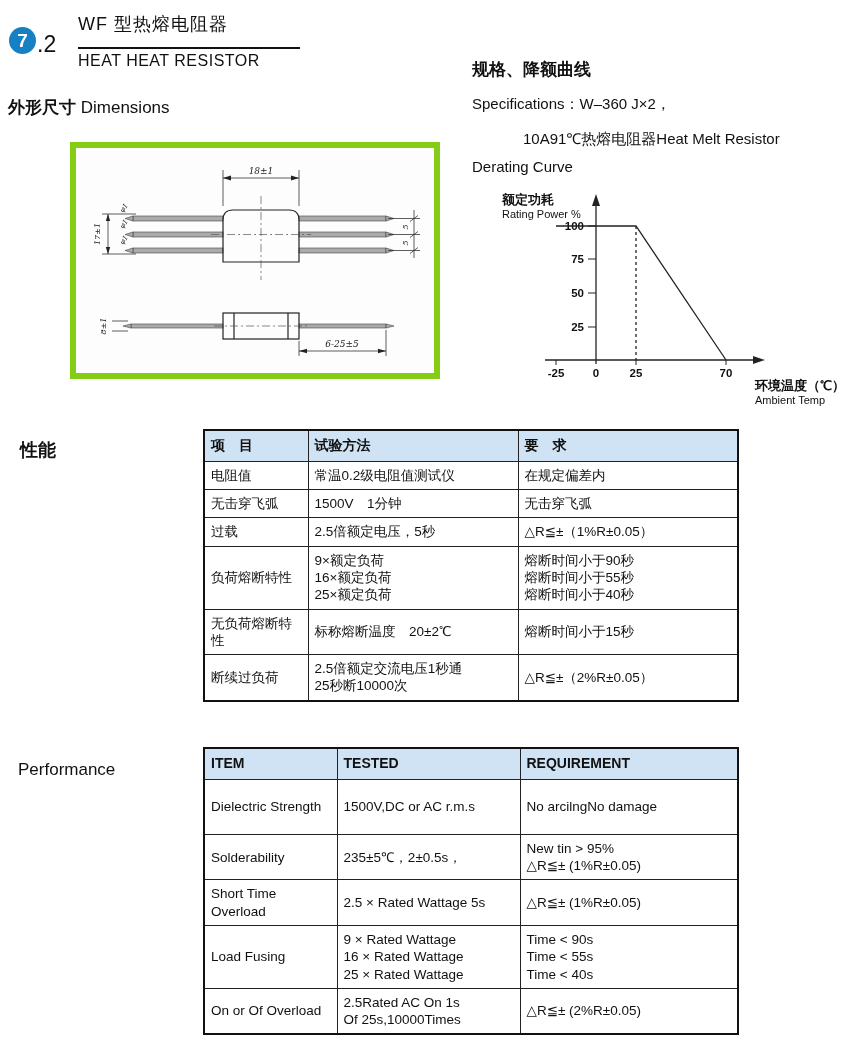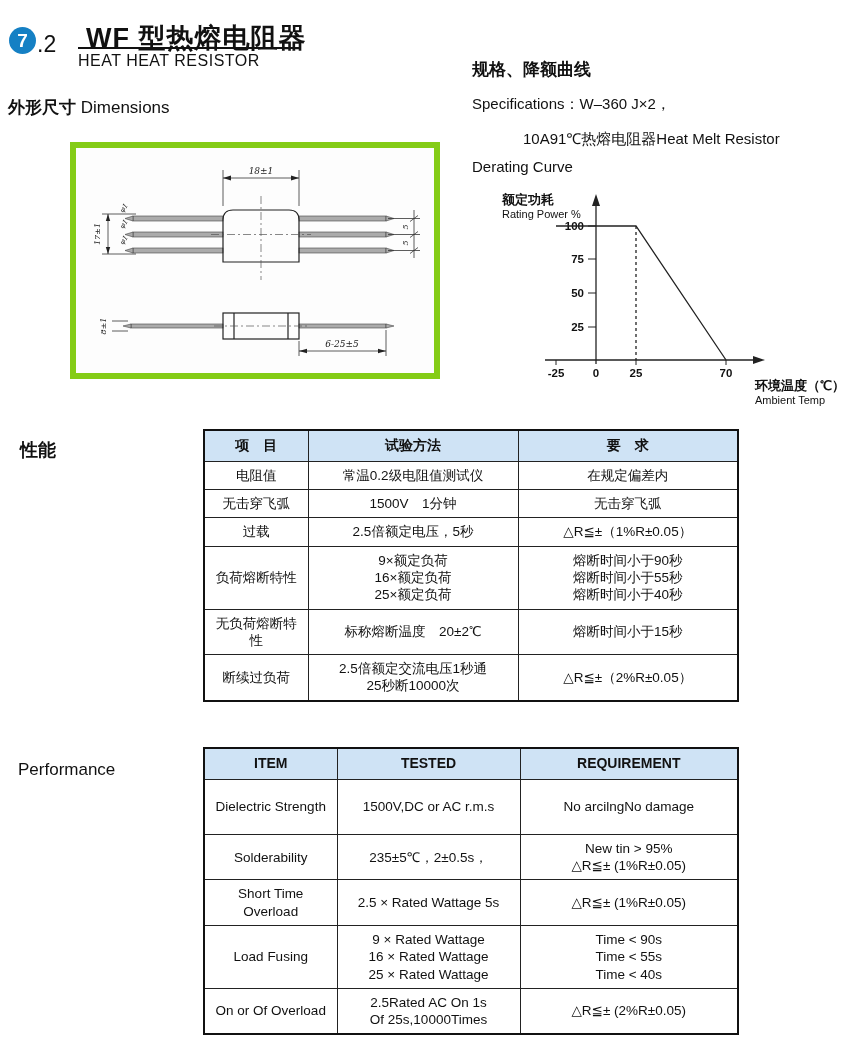--- a/index.html
+++ b/index.html
@@ -10,21 +10,21 @@
   }
   .abs{position:absolute;}
 
   
   .num-circle{
     position:absolute; left:9px; top:27px; width:27px; height:27px;
     background:#1580c4; color:#fff; border-radius:50%;
     font-size:19px; font-weight:700; text-align:center; line-height:27px;
   }
   .num-decimal{position:absolute; left:37px; top:31px; font-size:23px; color:#111;}
-  .page-title{left:78px; top:12px; font-size:27px; font-weight:700; letter-spacing:1px; margin:8px;}
+  .page-title{left:78px; top:12px; font-size:18px; font-weight:400; letter-spacing:1px; margin:0;}
   .title-underline{left:78px; top:47px; width:222px; height:2px; background:#111;}
   .page-subtitle{left:78px; top:52px; font-size:16px; font-weight:500; letter-spacing:.5px; margin:0;}
 
   .dim-heading{left:8px; top:96px; font-size:17px;}
   .dim-heading .cn{font-weight:700;}
 
   .drawing-box{left:70px; top:142px; width:358px; height:225px; border:6px solid #84cc16; background:#fdfdfd;}
   .dim-label{font-family:"DejaVu Serif", serif; font-style:italic; fill:#222;}
 
   
@@ -40,21 +40,21 @@
   .chart text{font-family:"Liberation Sans", sans-serif; fill:#111;}
   .c-lab-cn{font-size:13px; font-weight:700;}
   .c-lab-en{font-size:11px;}
   .c-tick{font-size:11.5px; font-weight:700;}
 
   .perf-label-cn{left:20px; top:438px; font-size:18px; font-weight:700;}
   .perf-label-en{left:18px; top:760px; font-size:17px;}
 
   table{border-collapse:collapse; position:absolute; table-layout:fixed; background:#fff;}
   th,td{
-    border:1px solid #222; text-align:center; vertical-align:middle;
+    border:1px solid #222; text-align:left; vertical-align:middle;
     padding:5px 6px; font-size:13.5px; line-height:1.28; white-space:pre-line; color:#111;
   }
   th{background:#cfe3f5; font-weight:700; padding:6px; font-size:14px;}
   table{border:2px solid #111;}
   #table-cn{left:203px; top:429px; width:536px;}
   #table-en{left:203px; top:747px; width:536px;}
   #table-en tbody tr:first-child td{height:44px;}
 
   svg .thin{stroke:#333; stroke-width:.8; fill:none;}
   svg .med{stroke:#222; stroke-width:1.2; fill:none;}

